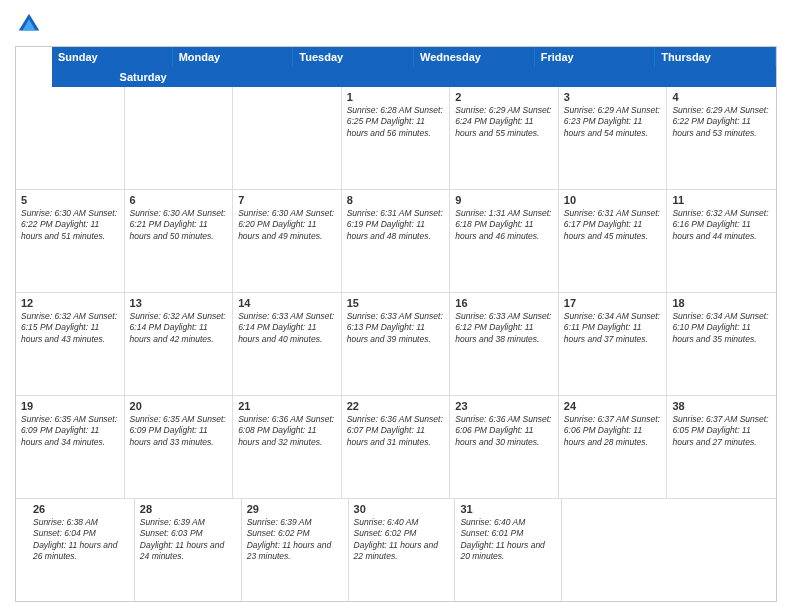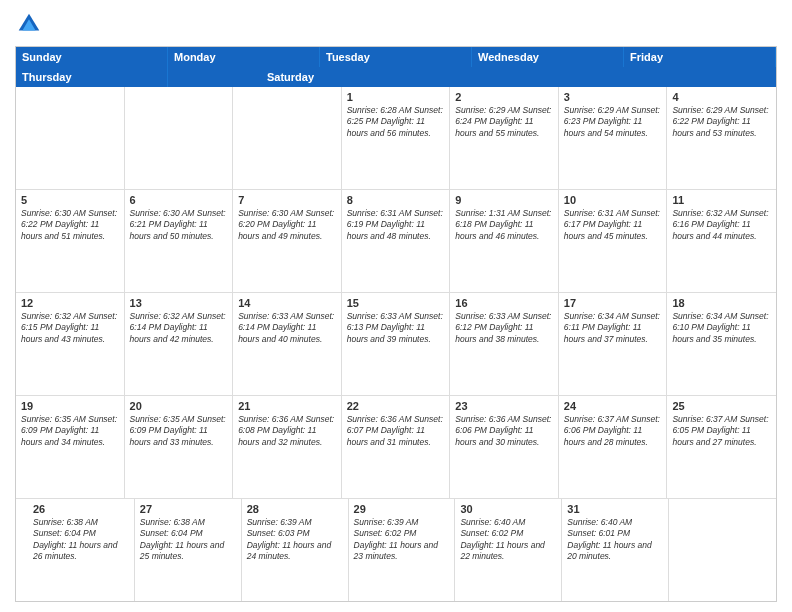--- a/index.html
+++ b/index.html
@@ -52,22 +52,23 @@
       color: #555;
     }
     .calendar {
       flex: 1;
       display: flex;
       flex-direction: column;
       border: 1px solid #ccc;
     }
     .day-headers {
       display: grid;
-      grid-template-columns: repeat(5, 1fr);
+      grid-template-columns: repeat(6, 1fr);
       background: #1565C0;
+      margin-left: 36px;
     }
     .day-header {
       color: #fff;
       font-size: 11px;
       font-weight: bold;
       padding: 4px 6px;
       border-right: 1px solid #1976D2;
     }
     .day-header:last-child { border-right: none; text-align: right; }
     .calendar-body {
@@ -283,38 +284,32 @@
 Sunset: 6:06 PM
 Daylight: 11 hours and 30 minutes.</div>
           </div>
           <div class="calendar-cell">
             <div class="cell-day">24</div>
             <div class="cell-info">Sunrise: 6:37 AM
 Sunset: 6:06 PM
 Daylight: 11 hours and 28 minutes.</div>
           </div>
           <div class="calendar-cell">
-            <div class="cell-day">25</div>
+            <div class="cell-day">38</div>
             <div class="cell-info">Sunrise: 6:37 AM
 Sunset: 6:05 PM
 Daylight: 11 hours and 27 minutes.</div>
           </div>
         </div>
         <div class="calendar-row">
           <div class="calendar-cell">
             <div class="cell-day">26</div>
             <div class="cell-info">Sunrise: 6:38 AM
 Sunset: 6:04 PM
 Daylight: 11 hours and 26 minutes.</div>
-          </div>
-          <div class="calendar-cell">
-            <div class="cell-day">27</div>
-            <div class="cell-info">Sunrise: 6:38 AM
-Sunset: 6:04 PM
-Daylight: 11 hours and 25 minutes.</div>
           </div>
           <div class="calendar-cell">
             <div class="cell-day">28</div>
             <div class="cell-info">Sunrise: 6:39 AM
 Sunset: 6:03 PM
 Daylight: 11 hours and 24 minutes.</div>
           </div>
           <div class="calendar-cell">
             <div class="cell-day">29</div>
             <div class="cell-info">Sunrise: 6:39 AM

